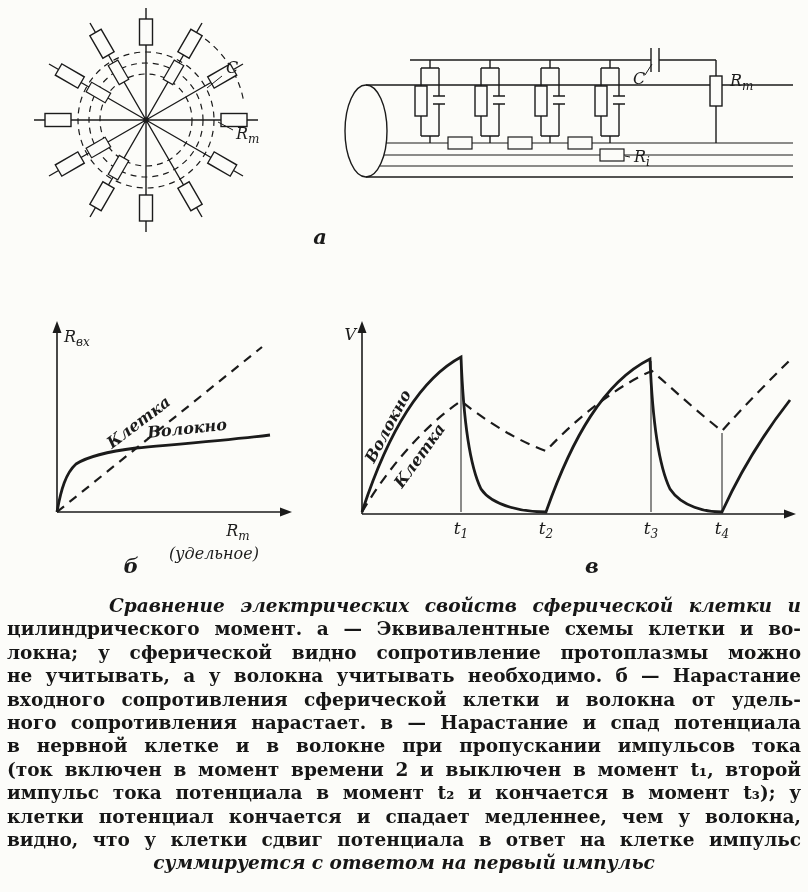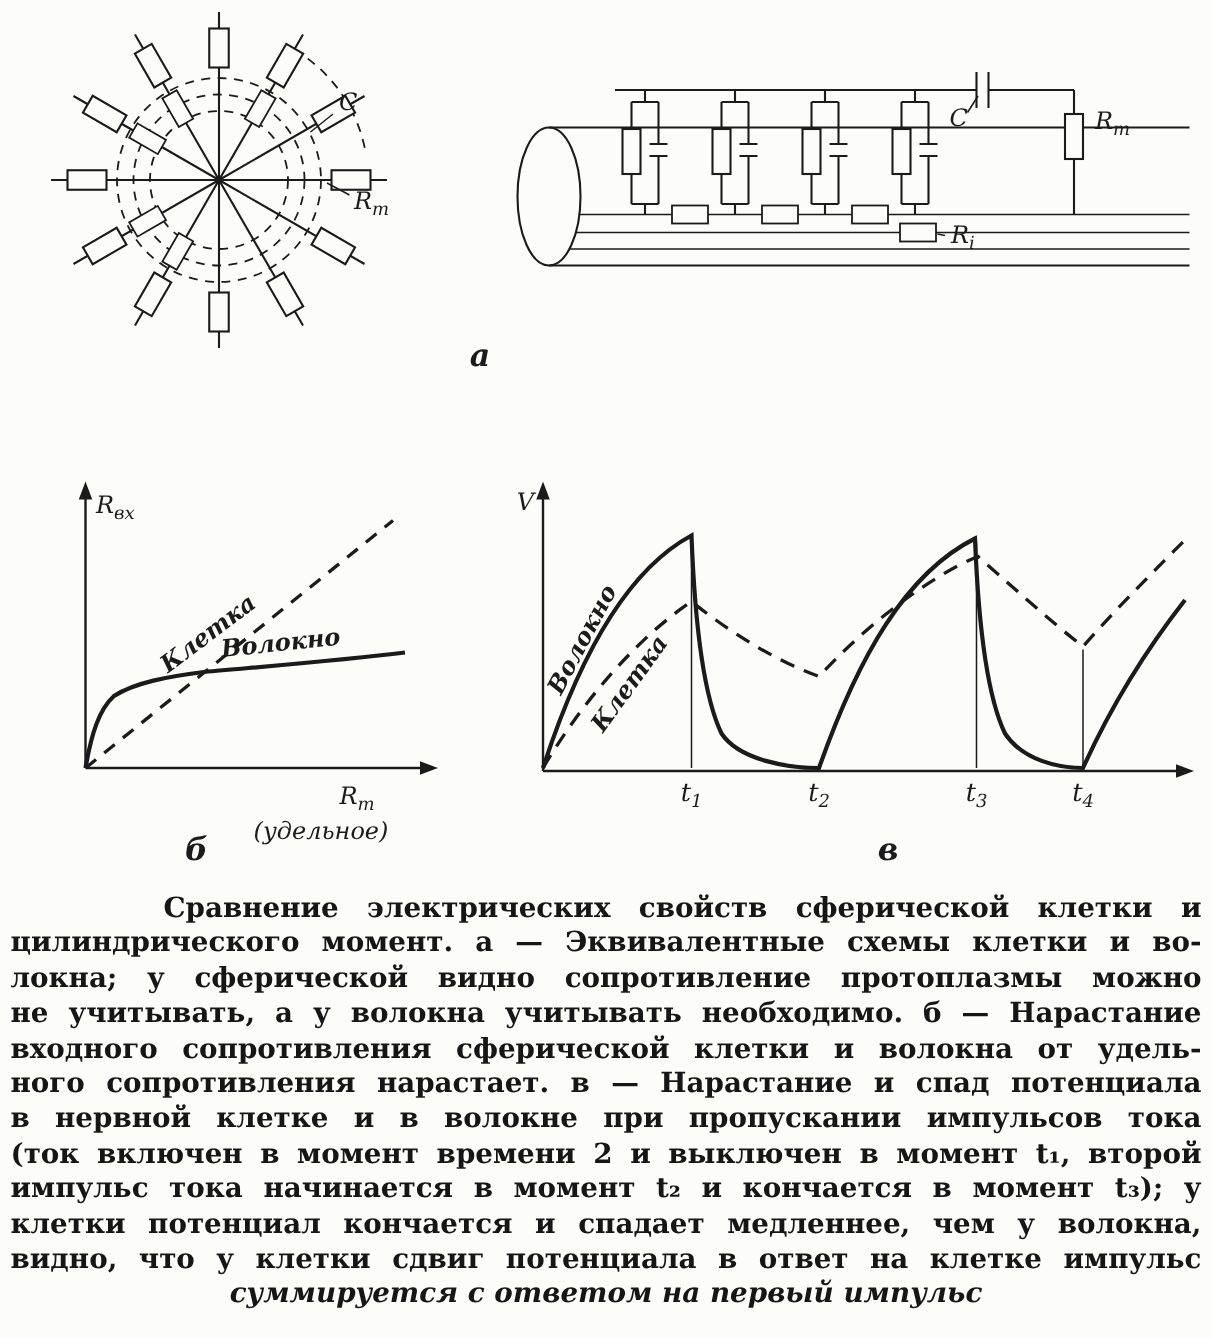--- a/index.html
+++ b/index.html
@@ -17,21 +17,21 @@
   svg text.curve { font-weight:bold; font-size:16px; }
   svg text.panel-letter { font-weight:bold; font-size:21px; }
   svg text.tick { font-size:17px; }
   svg tspan.sub { font-size:12px; }
   .caption {
     width:794px; margin:6px auto 0 auto;
     font-weight:bold; font-size:18.5px; line-height:23.4px;
     color:#161616;
   }
   .cap-line { text-align:justify; text-align-last:justify; }
-  .cap-line.indent { padding-left:102px; }
+  .cap-line.indent { padding-left:102px;font-style:italic; }
   .cap-line.last { text-align-last:center;font-style:italic; }
 </style>
 </head>
 <body>
 
 <div class="page">
 
   <svg class="fig" width="808" height="588" viewBox="0 0 808 588">
     <g stroke="#1b1b1b" stroke-width="1.4" fill="none">
 
@@ -157,19 +157,19 @@
 
   <div class="caption">
     <div class="cap-line indent">Сравнение электрических свойств сферической клетки и</div>
     <div class="cap-line">цилиндрического момент. а — Эквивалентные схемы клетки и во-</div>
     <div class="cap-line">локна; у сферической видно сопротивление протоплазмы можно</div>
     <div class="cap-line">не учитывать, а у волокна учитывать необходимо. б — Нарастание</div>
     <div class="cap-line">входного сопротивления сферической клетки и волокна от удель-</div>
     <div class="cap-line">ного сопротивления нарастает. в — Нарастание и спад потенциала</div>
     <div class="cap-line">в нервной клетке и в волокне при пропускании импульсов тока</div>
     <div class="cap-line">(ток включен в момент времени 2 и выключен в момент t₁, второй</div>
-    <div class="cap-line">импульс тока начинается в момент t₂ и кончается в момент t₃); у</div>
+    <div class="cap-line">импульс тока потенциала в момент t₂ и кончается в момент t₃); у</div>
     <div class="cap-line">клетки потенциал кончается и спадает медленнее, чем у волокна,</div>
     <div class="cap-line">видно, что у клетки сдвиг потенциала в ответ на клетке импульс</div>
     <div class="cap-line last">суммируется с ответом на первый импульс</div>
   </div>
 
 </div>
 
 </body></html>

